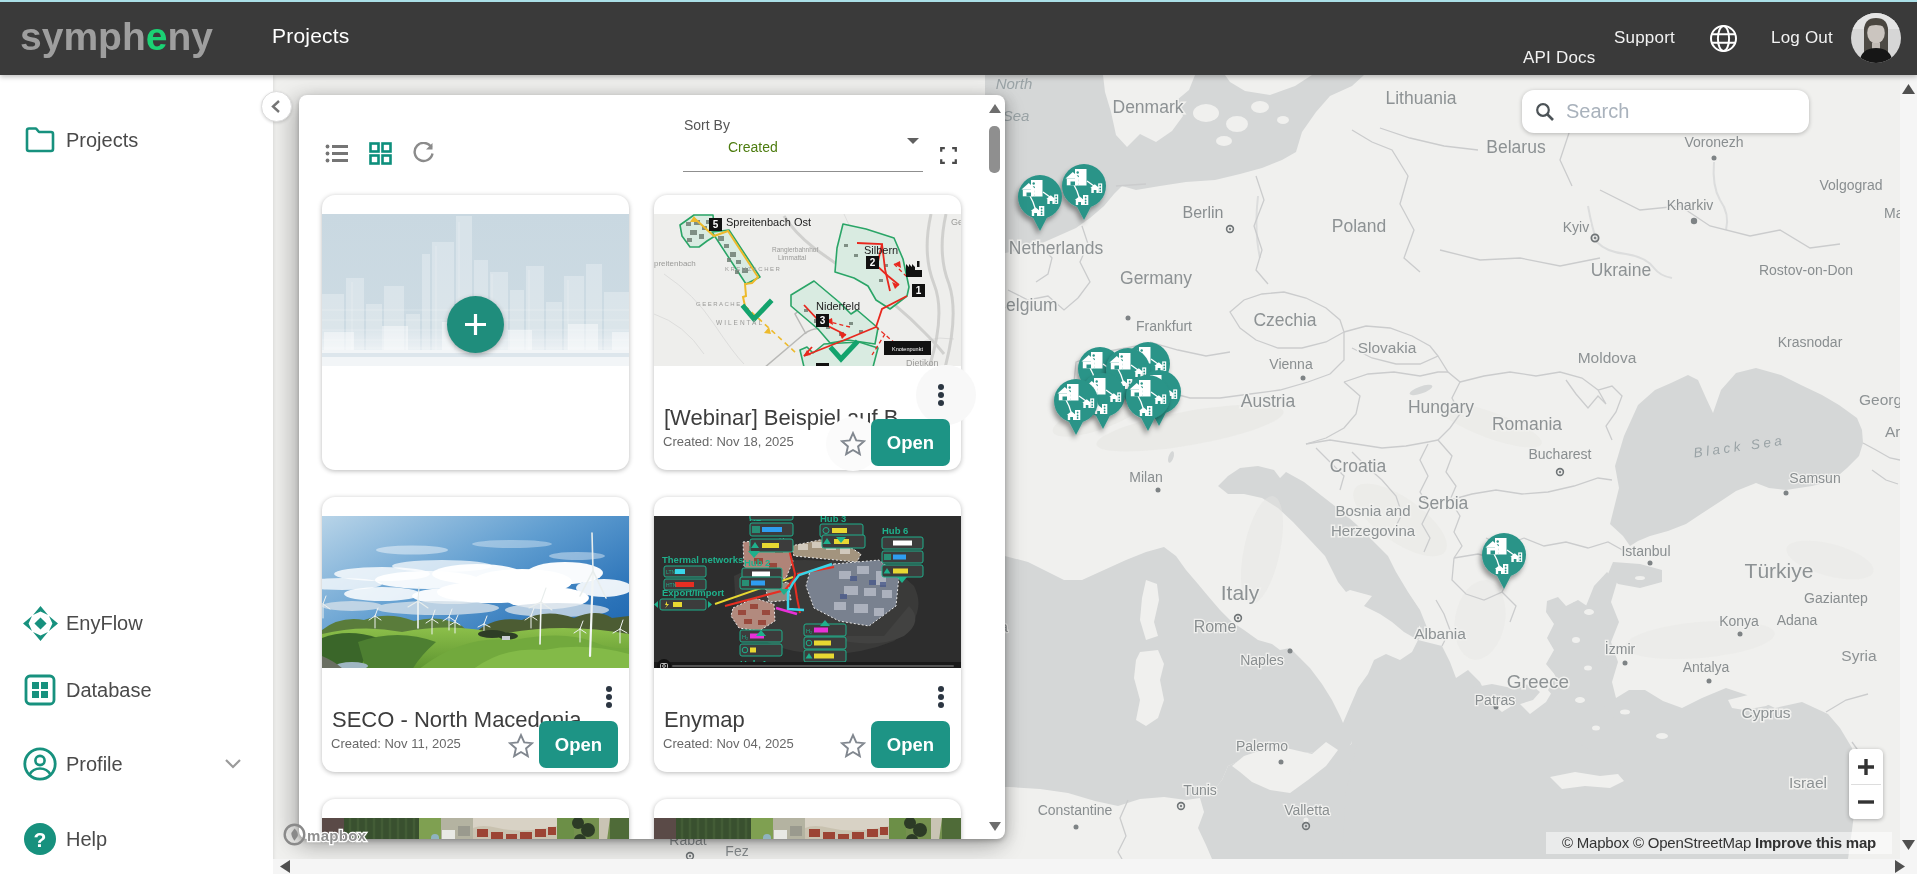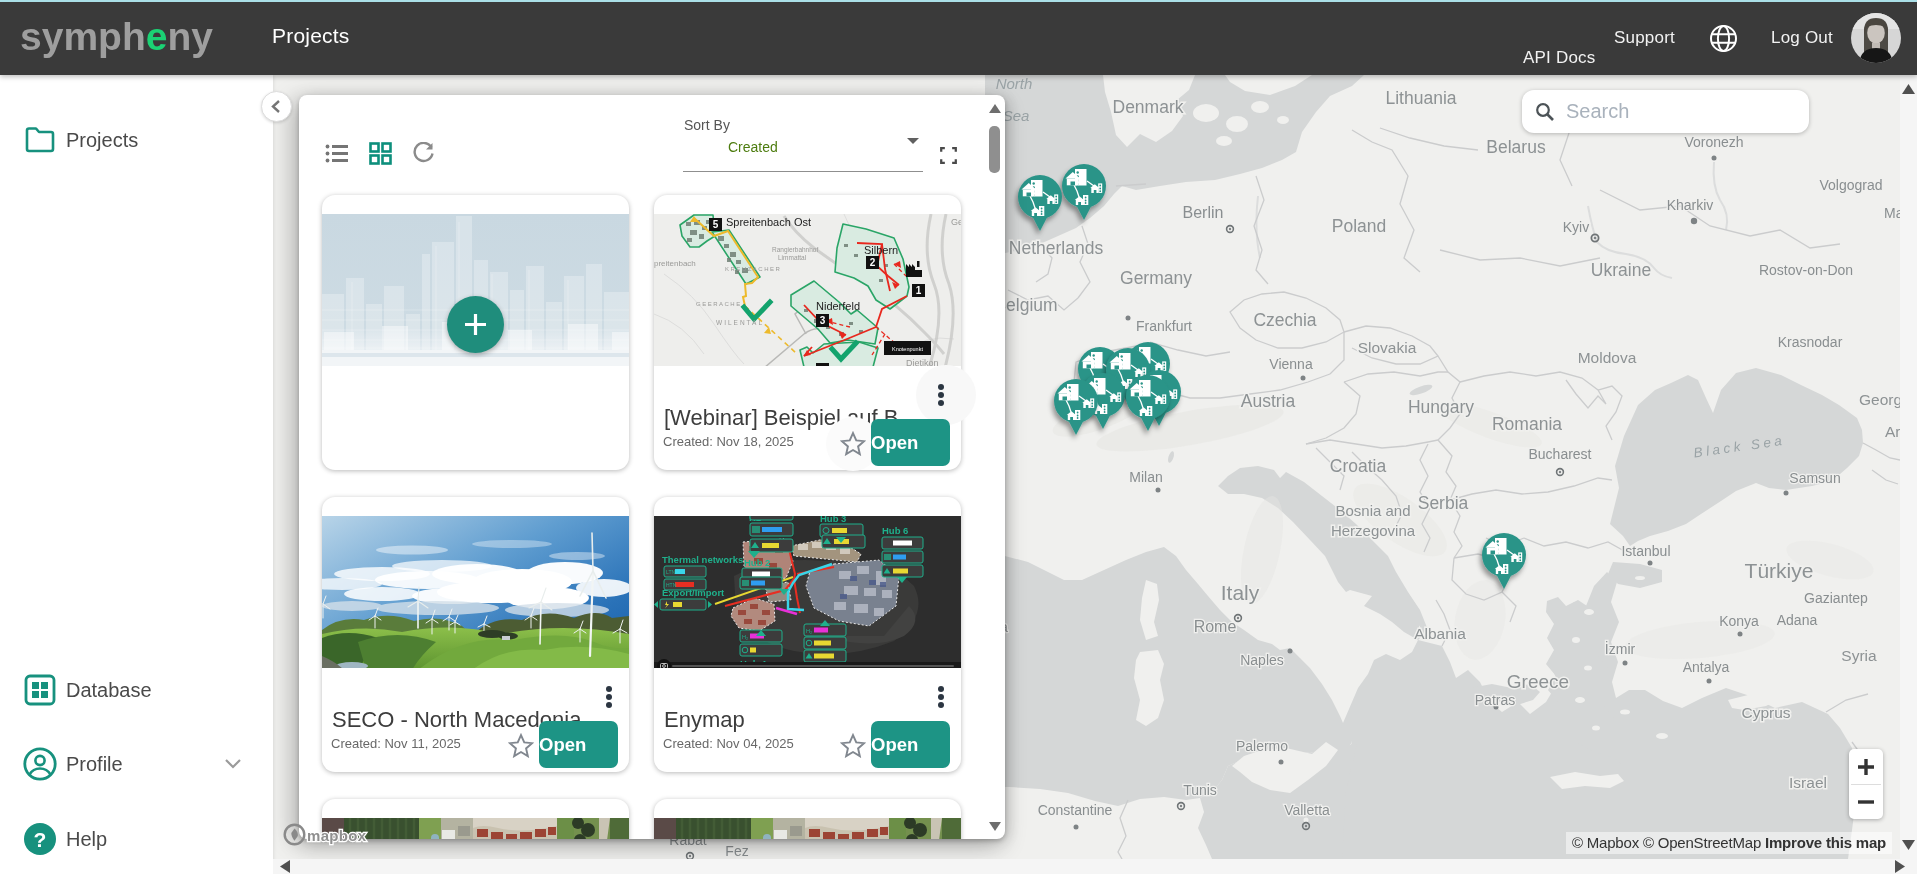--- a/index.html
+++ b/index.html
@@ -23,32 +23,32 @@
   
   #search{left:1249px;top:15px;width:287px;height:43px;background:#fff;border-radius:12px;
           box-shadow:0 1px 4px rgba(0,0,0,0.25);}
   #search .ph{position:absolute;left:44px;top:10px;font-size:20px;color:#a9b2bc;}
   
   #zoomctl{left:1576px;top:674px;width:34px;height:70px;background:#fff;border-radius:5px;
            box-shadow:0 1px 4px rgba(0,0,0,0.3);}
   #zoomctl .zline{position:absolute;left:2px;top:35px;width:30px;height:1px;background:#ddd;}
   
   #attrib{right:8px;top:757px;height:22px;background:rgba(255,255,255,0.5);
-          font-size:15px;color:#333;padding:0 6px;line-height:22px;letter-spacing:-0.2px;white-space:nowrap;}
+          font-size:15px;color:#333;padding:0 16px;line-height:22px;letter-spacing:-0.2px;white-space:nowrap;}
   
   #panel{left:299px;top:95px;width:706px;height:744px;background:#fff;border-radius:8px;
          z-index:20;box-shadow:0 2px 4px rgba(0,0,0,0.20), 0 8px 22px rgba(0,0,0,0.19), -9px 3px 24px rgba(0,0,0,0.15), 5px 2px 12px rgba(0,0,0,0.08);overflow:hidden;}
   .card{position:absolute;width:307px;height:275px;background:#fff;border-radius:13px;
         box-shadow:0 1px 5px rgba(0,0,0,0.28);}
   .cimg{position:absolute;left:0;top:19px;width:307px;height:152px;overflow:hidden;}
   .ctitle{position:absolute;left:10px;top:186px;width:272px;font-size:22px;color:#3d3d3d;
           white-space:nowrap;overflow:hidden;margin-top:24px;}
   .ccreated{position:absolute;left:9px;top:239px;font-size:13px;color:#686868;}
   .openbtn{position:absolute;right:11px;top:224px;width:79px;height:47px;background:#1d9485;
-           border-radius:7px;color:#fff;font-size:18.5px;font-weight:bold;text-align:left;line-height:47px;}
+           border-radius:7px;color:#fff;font-size:18.5px;font-weight:bold;text-align:center;line-height:47px;}
   .kebab{position:absolute;right:17px;top:189px;width:6px;}
   .kebab div{width:6px;height:6px;border-radius:50%;background:#2c3642;margin-bottom:2px;}
   
   #vsb{left:1900px;top:75px;width:17px;height:784px;background:#f5f5f5;z-index:40;}
   #hsb{left:273px;top:859px;width:1644px;height:15px;background:#f5f5f5;z-index:40;}
   
   #collapse{left:261px;top:91px;width:29px;height:29px;background:#fff;border-radius:50%;
             border:1px solid #ddd;z-index:35;box-shadow:0 1px 3px rgba(0,0,0,0.15);}
 </style>
 </head>
@@ -918,20 +918,32 @@
     </svg>
   </div>
 
   <div id="side" class="abs">
     <div class="sitem" style="top:37px;">
       <svg style="position:absolute;left:24px;top:14px;" width="32" height="28" viewBox="0 0 32 28">
         <path d="M3 4.5 Q3 2.5 5 2.5 L12 2.5 L15 6 L27 6 Q29 6 29 8 L29 23 Q29 25 27 25 L5 25 Q3 25 3 23 Z" fill="none" stroke="#17917e" stroke-width="2.6" stroke-linejoin="round"></path>
       </svg>
       <div class="txt">Projects</div>
     </div>
+    <div class="sitem" style="top:520px;">
+      <svg style="position:absolute;left:23px;top:11px;" width="35" height="35" viewBox="0 0 35 35">
+        <g fill="#17917e">
+          <path d="M17.5 0 L25 9 L17.5 5.6 L10 9 Z"></path>
+          <path d="M17.5 35 L10 26 L17.5 29.4 L25 26 Z"></path>
+          <path d="M0 17.5 L9 10 L5.6 17.5 L9 25 Z"></path>
+          <path d="M35 17.5 L26 25 L29.4 17.5 L26 10 Z"></path>
+          <rect x="13.2" y="13.2" width="8.6" height="8.6" transform="rotate(45 17.5 17.5)"></rect>
+        </g>
+      </svg>
+      <div class="txt">EnyFlow</div>
+    </div>
     <div class="sitem" style="top:587px;">
       <svg style="position:absolute;left:24px;top:12px;" width="32" height="32" viewBox="0 0 32 32">
         <rect x="2" y="2" width="28" height="28" rx="4" fill="none" stroke="#17917e" stroke-width="2.8"></rect>
         <rect x="8" y="8" width="7" height="7" fill="#17917e"></rect>
         <rect x="17" y="8" width="7" height="7" fill="#17917e"></rect>
         <rect x="8" y="17" width="7" height="7" fill="#17917e"></rect>
         <rect x="17" y="17" width="7" height="7" fill="#17917e"></rect>
       </svg>
       <div class="txt">Database</div>
     </div>

